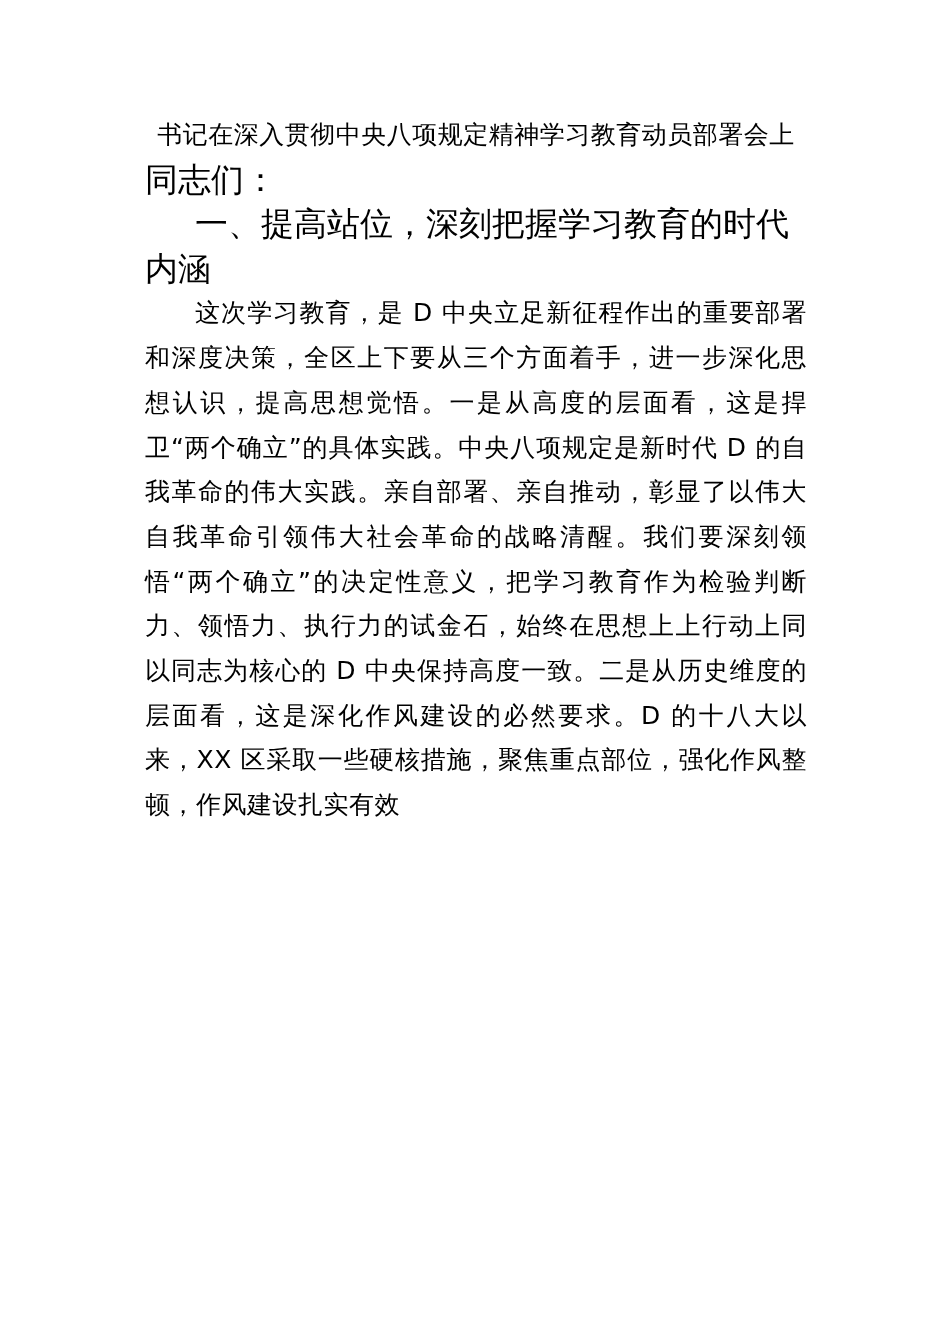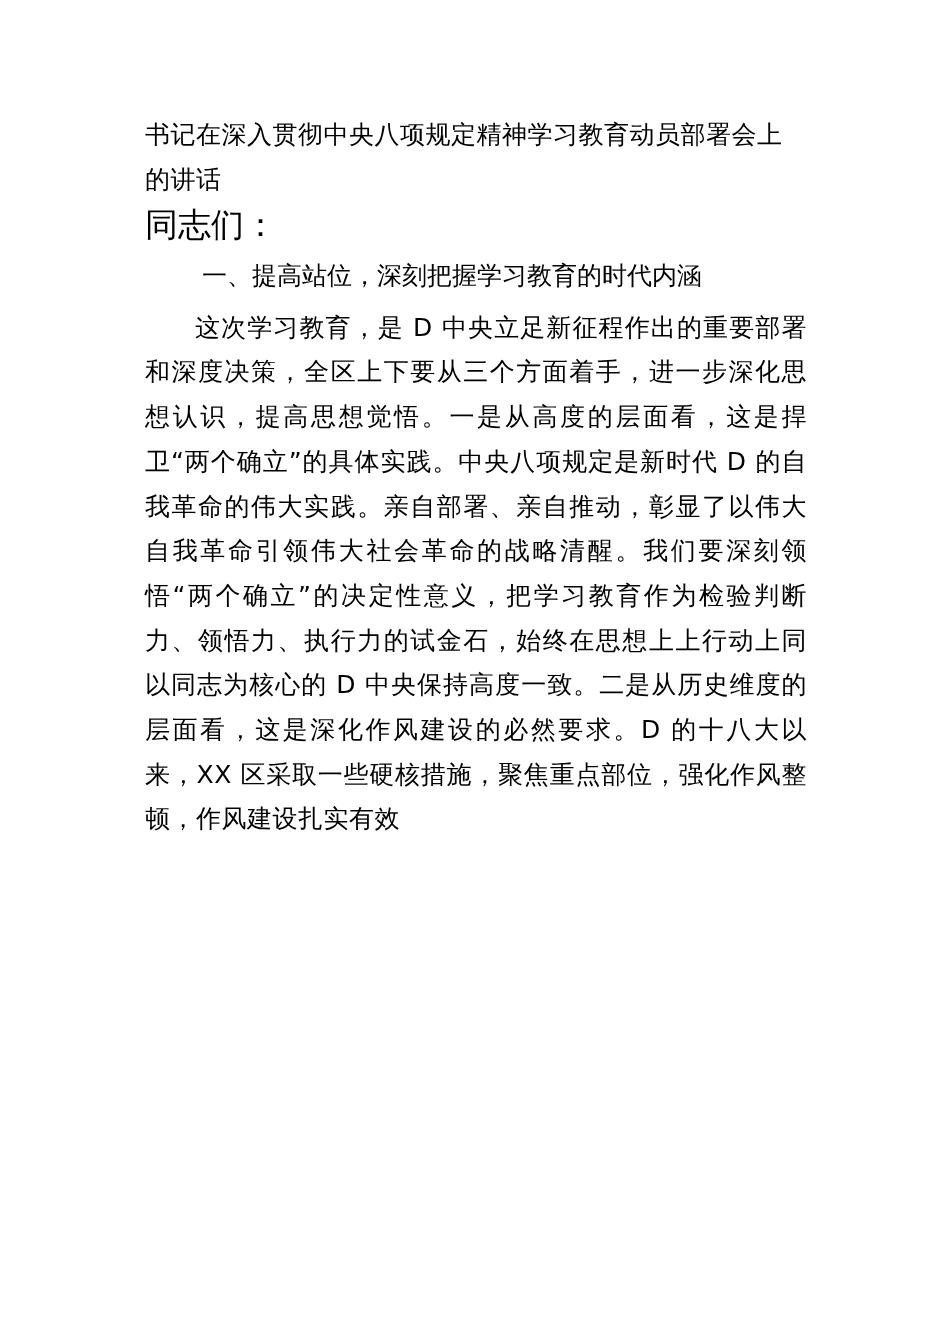--- a/index.html
+++ b/index.html
@@ -1,25 +1,24 @@
 <!DOCTYPE html>
 <html><head>
 <meta charset="utf-8">
 <style>
   html, body { margin: 0; padding: 0; background: #ffffff; }
   body { width: 950px; height: 1344px; position: relative; overflow: hidden;
          font-family: "DejaVu Sans", "Liberation Sans", sans-serif; color: #000; }
   .page { position: absolute; left: 145px; top: 112px; width: 662px; }
-  .title { text-align: left; font-size: 25px; line-height: 45px; margin: 0; font-weight: normal; letter-spacing: 0.5px; }
+  .title { text-align: center; font-size: 25px; line-height: 45px; margin: 0; font-weight: normal; letter-spacing: 0.5px; }
   .salutation { font-size: 33px; line-height: 45px; margin: 0; }
   .para { font-size: 25px; line-height: 44.7px; margin: 0; text-indent: 50px; text-align: justify; text-align-last: left; letter-spacing: 0.5px; }
-  .heading { font-size: 25px; line-height: 44.7px; margin: 7px; text-indent: 50px; font-family: Liberation Serif, serif; }
+  .heading { font-size: 33px; line-height: 44.7px; margin: 0; text-indent: 50px; font-family: Liberation Serif, serif; }
 </style>
 </head>
 <body>
 
 <div class="page">
   <h1 class="title">书记在深入贯彻中央八项规定精神学习教育动员部署会上</h1>
-  <h1 class="title">的讲话</h1>
   <p class="salutation">同志们：</p>
   <p class="heading">一、提高站位，深刻把握学习教育的时代内涵</p>
   <p class="para">这次学习教育，是 D 中央立足新征程作出的重要部署和深度决策，全区上下要从三个方面着手，进一步深化思想认识，提高思想觉悟。一是从高度的层面看，这是捍卫“两个确立”的具体实践。中央八项规定是新时代 D 的自我革命的伟大实践。亲自部署、亲自推动，彰显了以伟大自我革命引领伟大社会革命的战略清醒。我们要深刻领悟“两个确立”的决定性意义，把学习教育作为检验判断力、领悟力、执行力的试金石，始终在思想上上行动上同以同志为核心的 D 中央保持高度一致。二是从历史维度的层面看，这是深化作风建设的必然要求。D 的十八大以来，XX 区采取一些硬核措施，聚焦重点部位，强化作风整顿，作风建设扎实有效</p>
 </div>
 
 </body></html>

